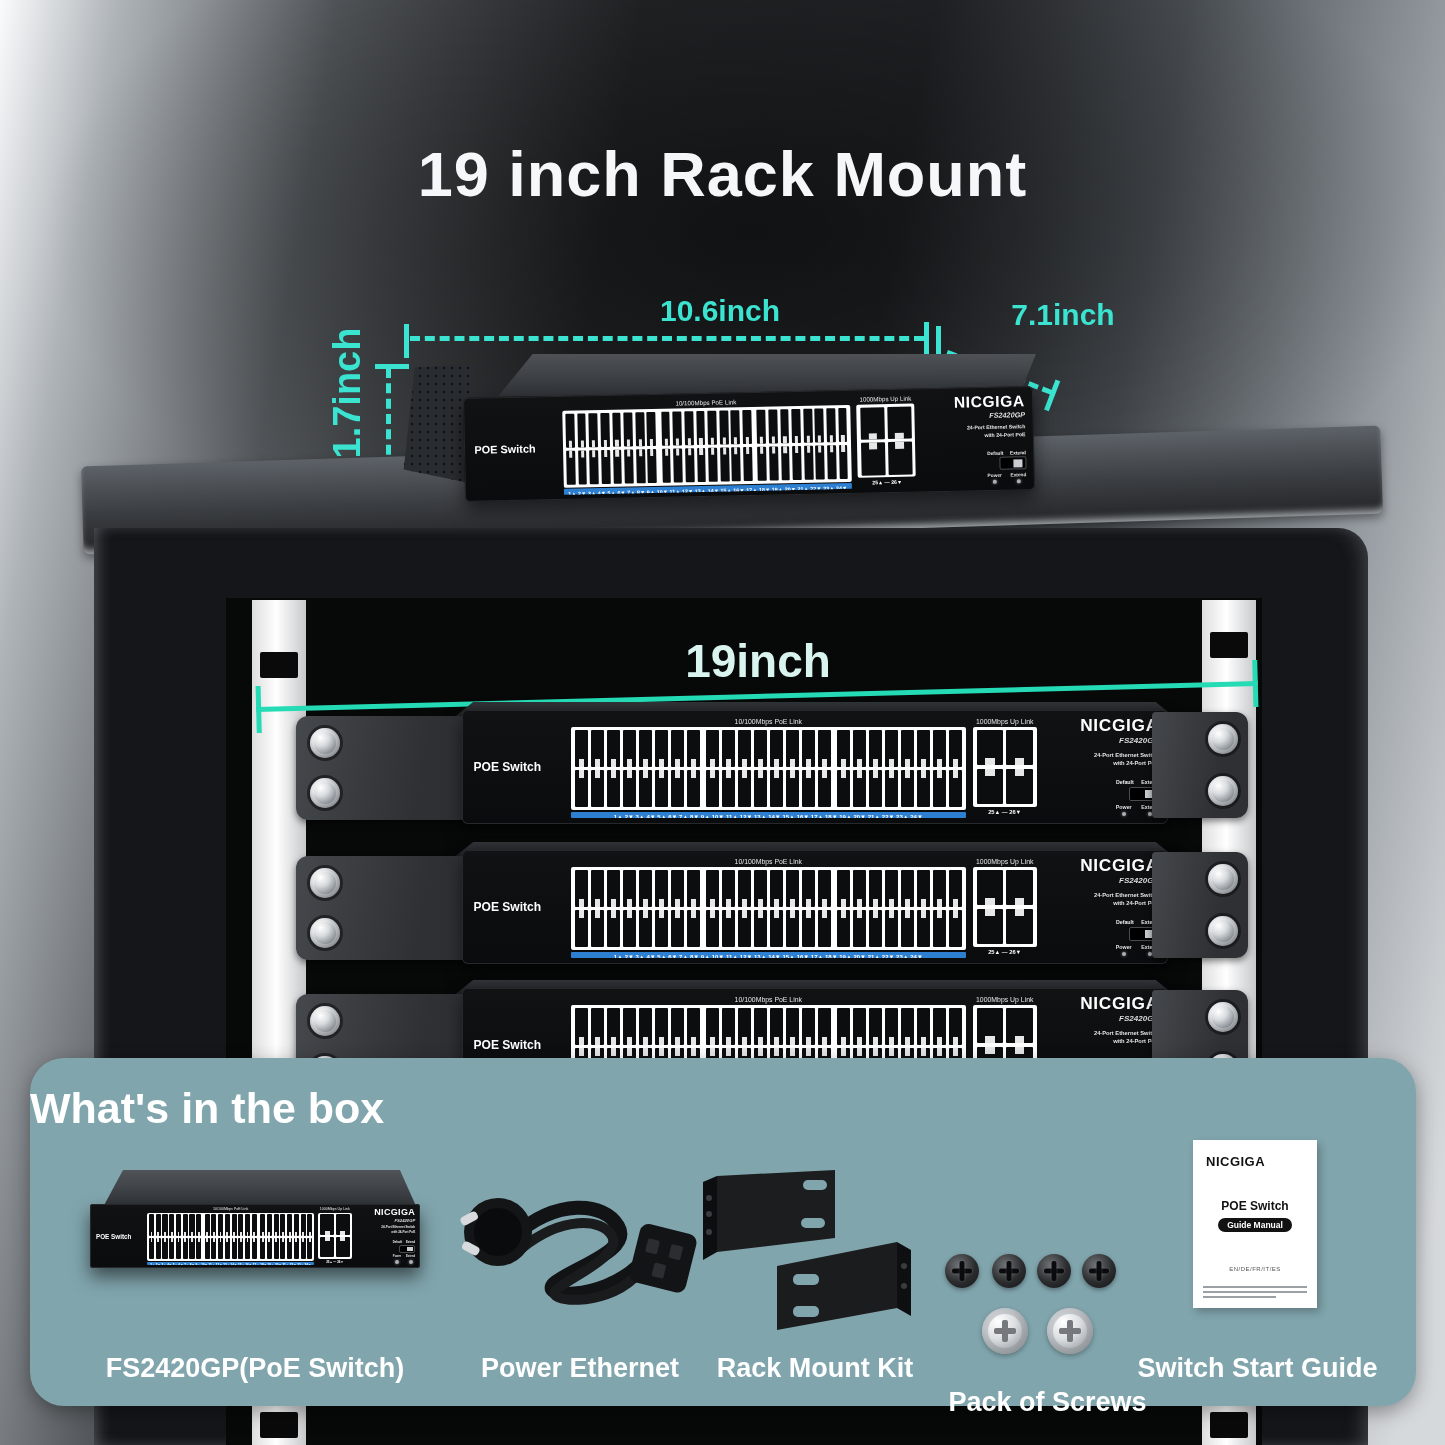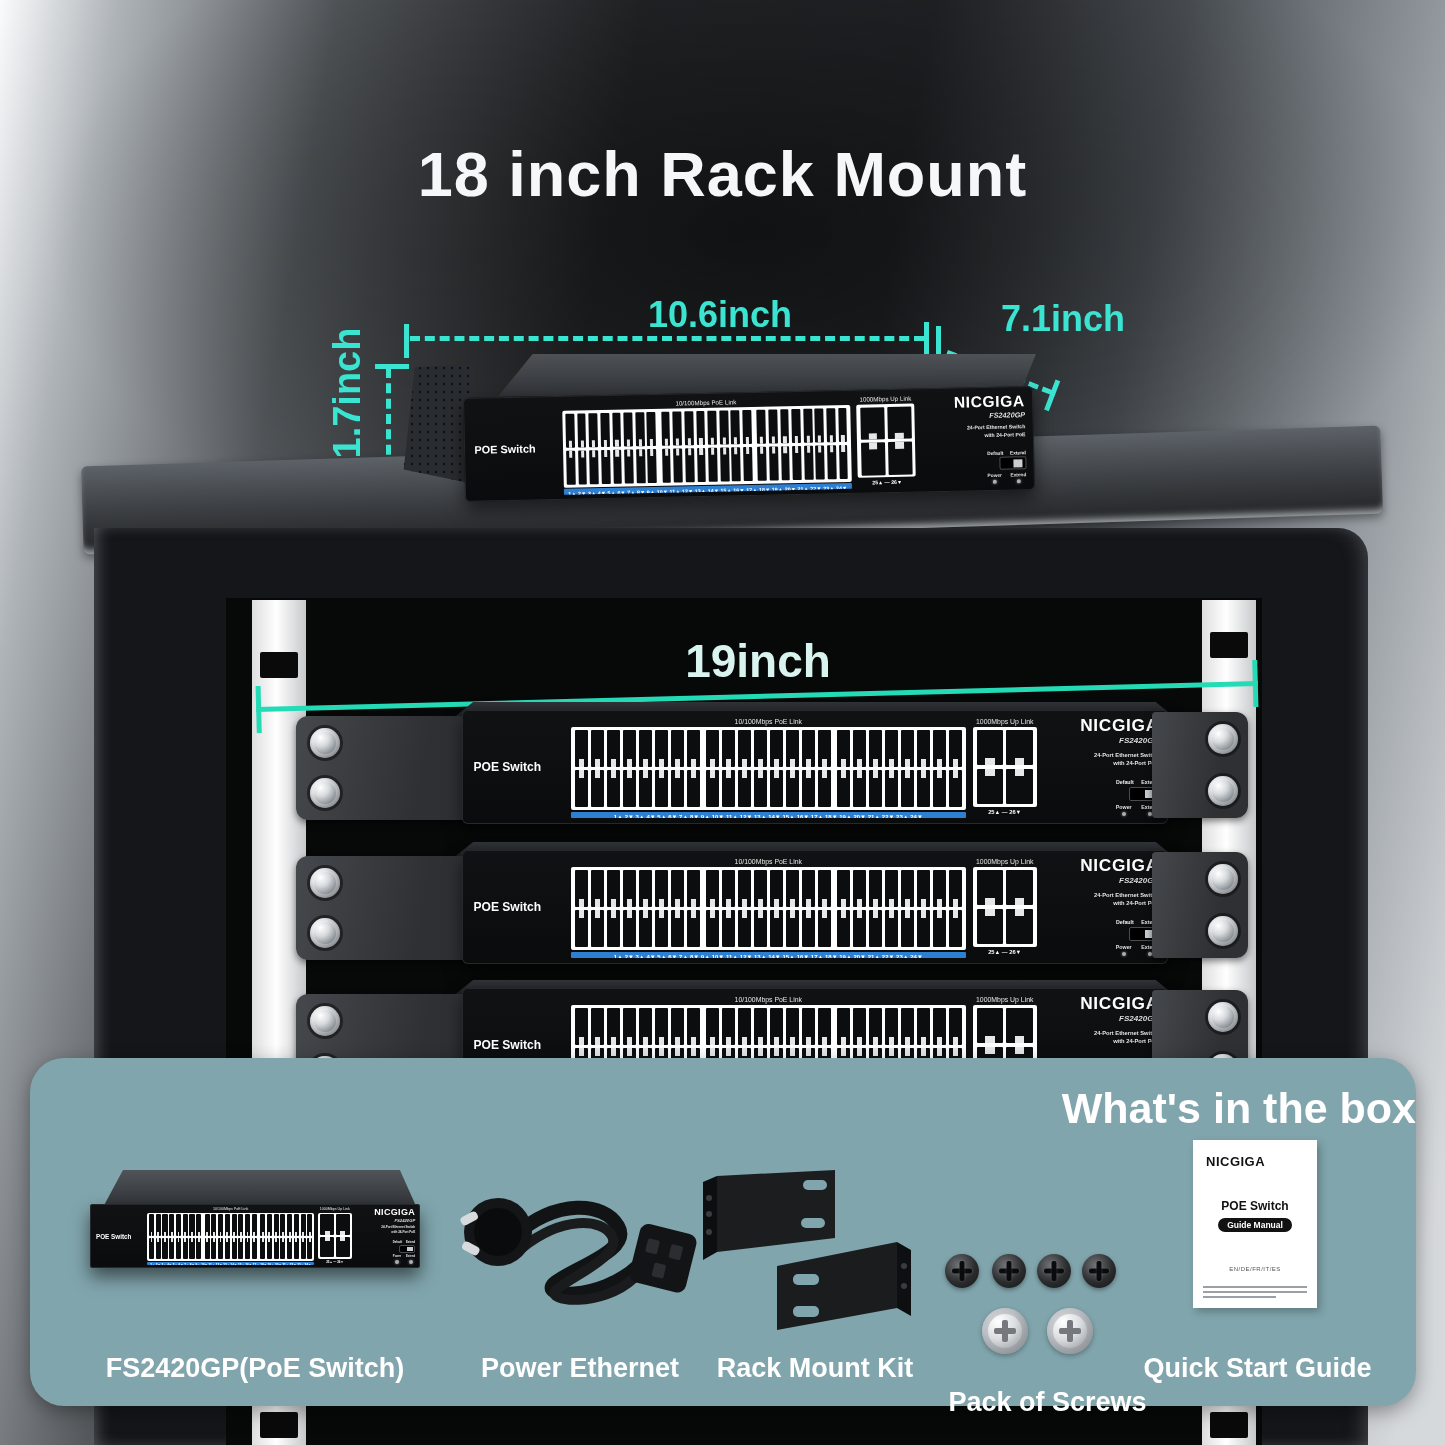--- a/index.html
+++ b/index.html
@@ -7,21 +7,21 @@
     font-family:"Liberation Sans",sans-serif;
     background:
       radial-gradient(ellipse 980px 520px at 52% 16%, rgba(0,0,0,.55), rgba(0,0,0,0) 72%),
       linear-gradient(100deg,#fafbfc 0%,#aeb3b8 7%,#55595d 20%,#26282a 38%,#242629 55%,#4b5055 70%,#8d9399 84%,#d6d9dc 97%);}
   .abs{position:absolute;}
 
   
   #main-title{left:0;right:0;top:96px;text-align:center;color:#f6f7f8;font-size:63px;font-weight:700;letter-spacing:1px;}
 
   
-  .dim-label{color:#3BE4D0;font-weight:700;font-size:36px;text-align:center;}
+  .dim-label{color:#3BE4D0;font-weight:700;font-size:30px;text-align:center;}
   #dim-w-label{left:520px;top:294px;width:400px;}
   #dim-d-label{left:948px;top:298px;width:230px;}
   #dim-h-label{left:280px;top:372px;width:134px;height:42px;transform:rotate(-90deg);font-size:38px;}
   .dash-h{left:410px;top:336px;width:514px;height:0;border-top:5px dashed #3BE4D0;}
   .dash-h::before{content:"";position:absolute;left:-6px;top:-17px;width:5px;height:34px;background:#3BE4D0;}
   .tick{background:#3BE4D0;width:5px;height:34px;}
   #tick-dbl-a{left:924px;top:322px;} #tick-dbl-b{left:936px;top:326px;}
   .dash-d{left:948px;top:350px;width:112px;height:0;border-top:5px dashed #3BE4D0;transform:rotate(21deg);transform-origin:left top;}
   .dash-d::after{content:"";position:absolute;right:-4px;top:-16px;width:5px;height:32px;background:#3BE4D0;}
   .dash-v{left:386px;top:368px;height:102px;width:0;border-left:5px dashed #3BE4D0;}
@@ -93,21 +93,21 @@
   .screw{position:absolute;width:30px;height:30px;border-radius:50%;
     background:radial-gradient(circle at 35% 32%,#ffffff,#d8dbde 30%,#9aa0a5 55%,#585d62 80%,#3a3d40);
     box-shadow:0 0 0 3px rgba(18,19,20,.65), inset 0 0 0 4px rgba(255,255,255,.28);}
   .brk-l .screw{left:14px;} .brk-r .screw{left:56px;}
   .screw.s-top{top:12px;} .screw.s-bot{bottom:12px;}
   .rface{position:absolute;left:166px;top:4px;width:706px;height:114px;font-size:11.5px;}
 
   
   #box-panel{left:30px;top:1058px;width:1386px;height:348px;border-radius:34px;background:#81A5AD;
     box-shadow:0 6px 20px rgba(0,0,0,.35);}
-  #box-title{left:0;right:0;top:26px;text-align:right;color:#fff;font-size:43px;font-weight:700;}
+  #box-title{left:0;right:0;top:26px;text-align:left;color:#fff;font-size:43px;font-weight:700;}
   .pitem{position:absolute;top:0;height:100%;}
   .pitem-label{position:absolute;left:-40px;right:-40px;bottom:22px;text-align:center;color:#fff;font-size:27px;font-weight:700;white-space:nowrap;}
   #pitem-1{left:40px;width:370px;} #pitem-2{left:400px;width:300px;} #pitem-3{left:650px;width:270px;}
   #pitem-4{left:900px;width:235px;margin-top:34px;} #pitem-5{left:1095px;width:265px;}
 
   
   #mini-sw{position:absolute;left:18px;top:112px;width:334px;height:104px;}
   #mini-top{position:absolute;left:6px;top:0;width:322px;height:36px;background:linear-gradient(180deg,#505459,#303337);
     clip-path:polygon(3% 100%,9% 0,95% 0,100% 100%);}
   #mini-face{left:2px;top:34px;width:330px;height:64px;font-size:6px;}
@@ -135,21 +135,21 @@
   #manual .m-lang{margin-top:34px;text-align:center;font-size:6px;color:#555;letter-spacing:.5px;}
   .m-lines{position:absolute;left:10px;right:10px;bottom:10px;}
   .m-lines i{display:block;height:2px;background:#9aa0a4;margin-top:3px;}
   .m-lines i:last-child{width:70%;}
 </style>
 </head>
 <body>
 
 <div id="stage">
 
-  <h1 id="main-title" class="abs">18 inch Rack Mount</h1>
+  <h1 id="main-title" class="abs">19 inch Rack Mount</h1>
 
   <div id="dim-w-label" class="abs dim-label">10.6inch</div>
   <div class="abs dash-h"></div>
   <div id="tick-dbl-a" class="abs tick"></div>
   <div id="tick-dbl-b" class="abs tick"></div>
   <div id="dim-d-label" class="abs dim-label">7.1inch</div>
   <div class="abs dash-d"></div>
   <div id="dim-h-label" class="abs dim-label">1.7inch</div>
   <div class="abs dash-v"></div>
 
@@ -1037,17 +1037,17 @@
         <div class="m-brand">NICGIGA</div>
         <div class="m-prod">POE Switch</div>
         <span class="m-badge">Guide Manual</span>
         <div class="m-lang">EN/DE/FR/IT/ES</div>
         <div class="m-lines">
             <i></i>
             <i></i>
             <i></i>
           </div>
       </div>
-      <div class="pitem-label">Quick Start Guide</div>
+      <div class="pitem-label">Switch Start Guide</div>
     </div>
   </div>
 
 </div>
 
 </body></html>

